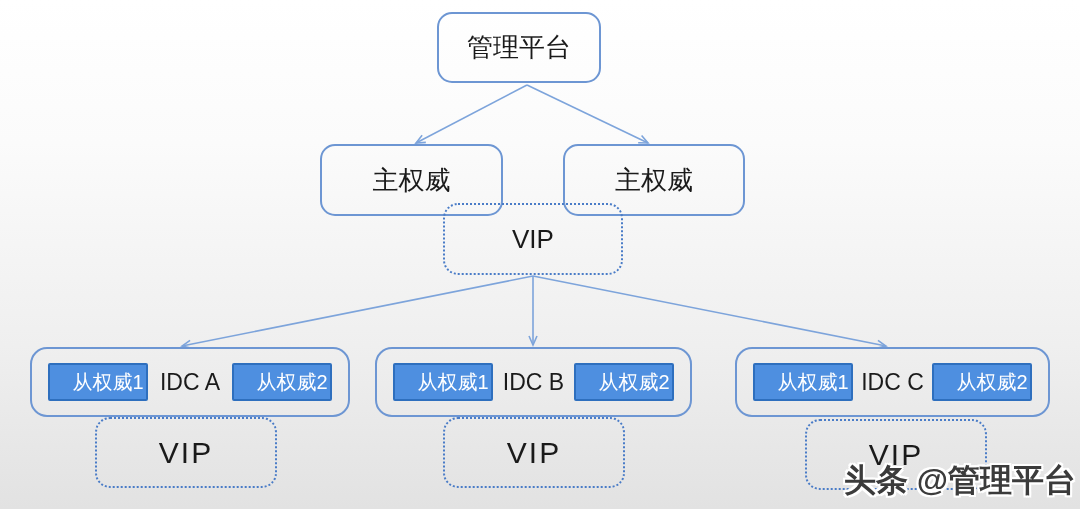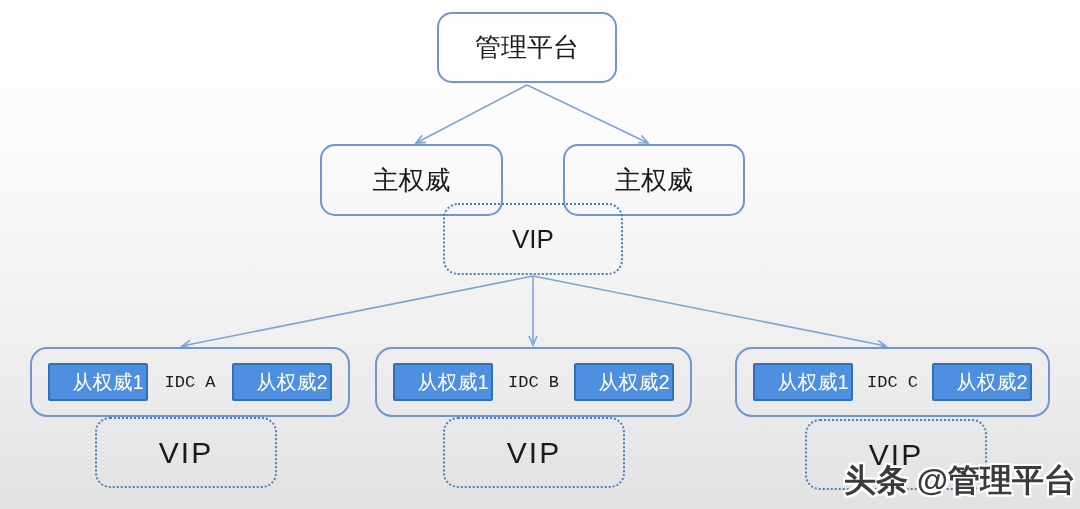--- a/index.html
+++ b/index.html
@@ -48,43 +48,42 @@
   }
   .dotted-box{
     border:2px dotted var(--dotted-border);
     border-radius:15px;
   }
   .node-label{
     font-size:26px;
     color:var(--text);
     white-space:nowrap;
   }
-  .box-management{left:437px;top:12px;width:180px;height:71px;}
+  .box-management{left:437px;top:12px;width:164px;height:71px;}
   .box-primary-left{left:320px;top:144px;width:183px;height:72px;}
   .box-primary-right{left:563px;top:144px;width:182px;height:72px;}
   .box-vip-top{left:443px;top:203px;width:180px;height:72px;}
 
   .idc-box{
     position:absolute;
     top:347px;height:70px;
     box-sizing:border-box;
     border:2px solid var(--box-border);
     border-radius:17px;
     display:flex;align-items:center;justify-content:space-between;
     padding:0 16px;
     background:transparent;
   }
   .idc-a{left:30px;width:320px;}
   .idc-b{left:375px;width:317px;}
   .idc-c{left:735px;width:315px;}
   .idc-label{
-    font-size:17px;
+    font-size:23px;
     color:var(--text);
     white-space:nowrap;
-    font-family:Liberation Mono, monospace;
   }
   .slave-box{
     width:100px;height:38px;
     box-sizing:border-box;
     background:var(--slave-fill);
     border:2px solid var(--slave-border);
     border-radius:2px;
     display:flex;align-items:center;justify-content:center;
     font-size:20px;
     color:var(--slave-text);

